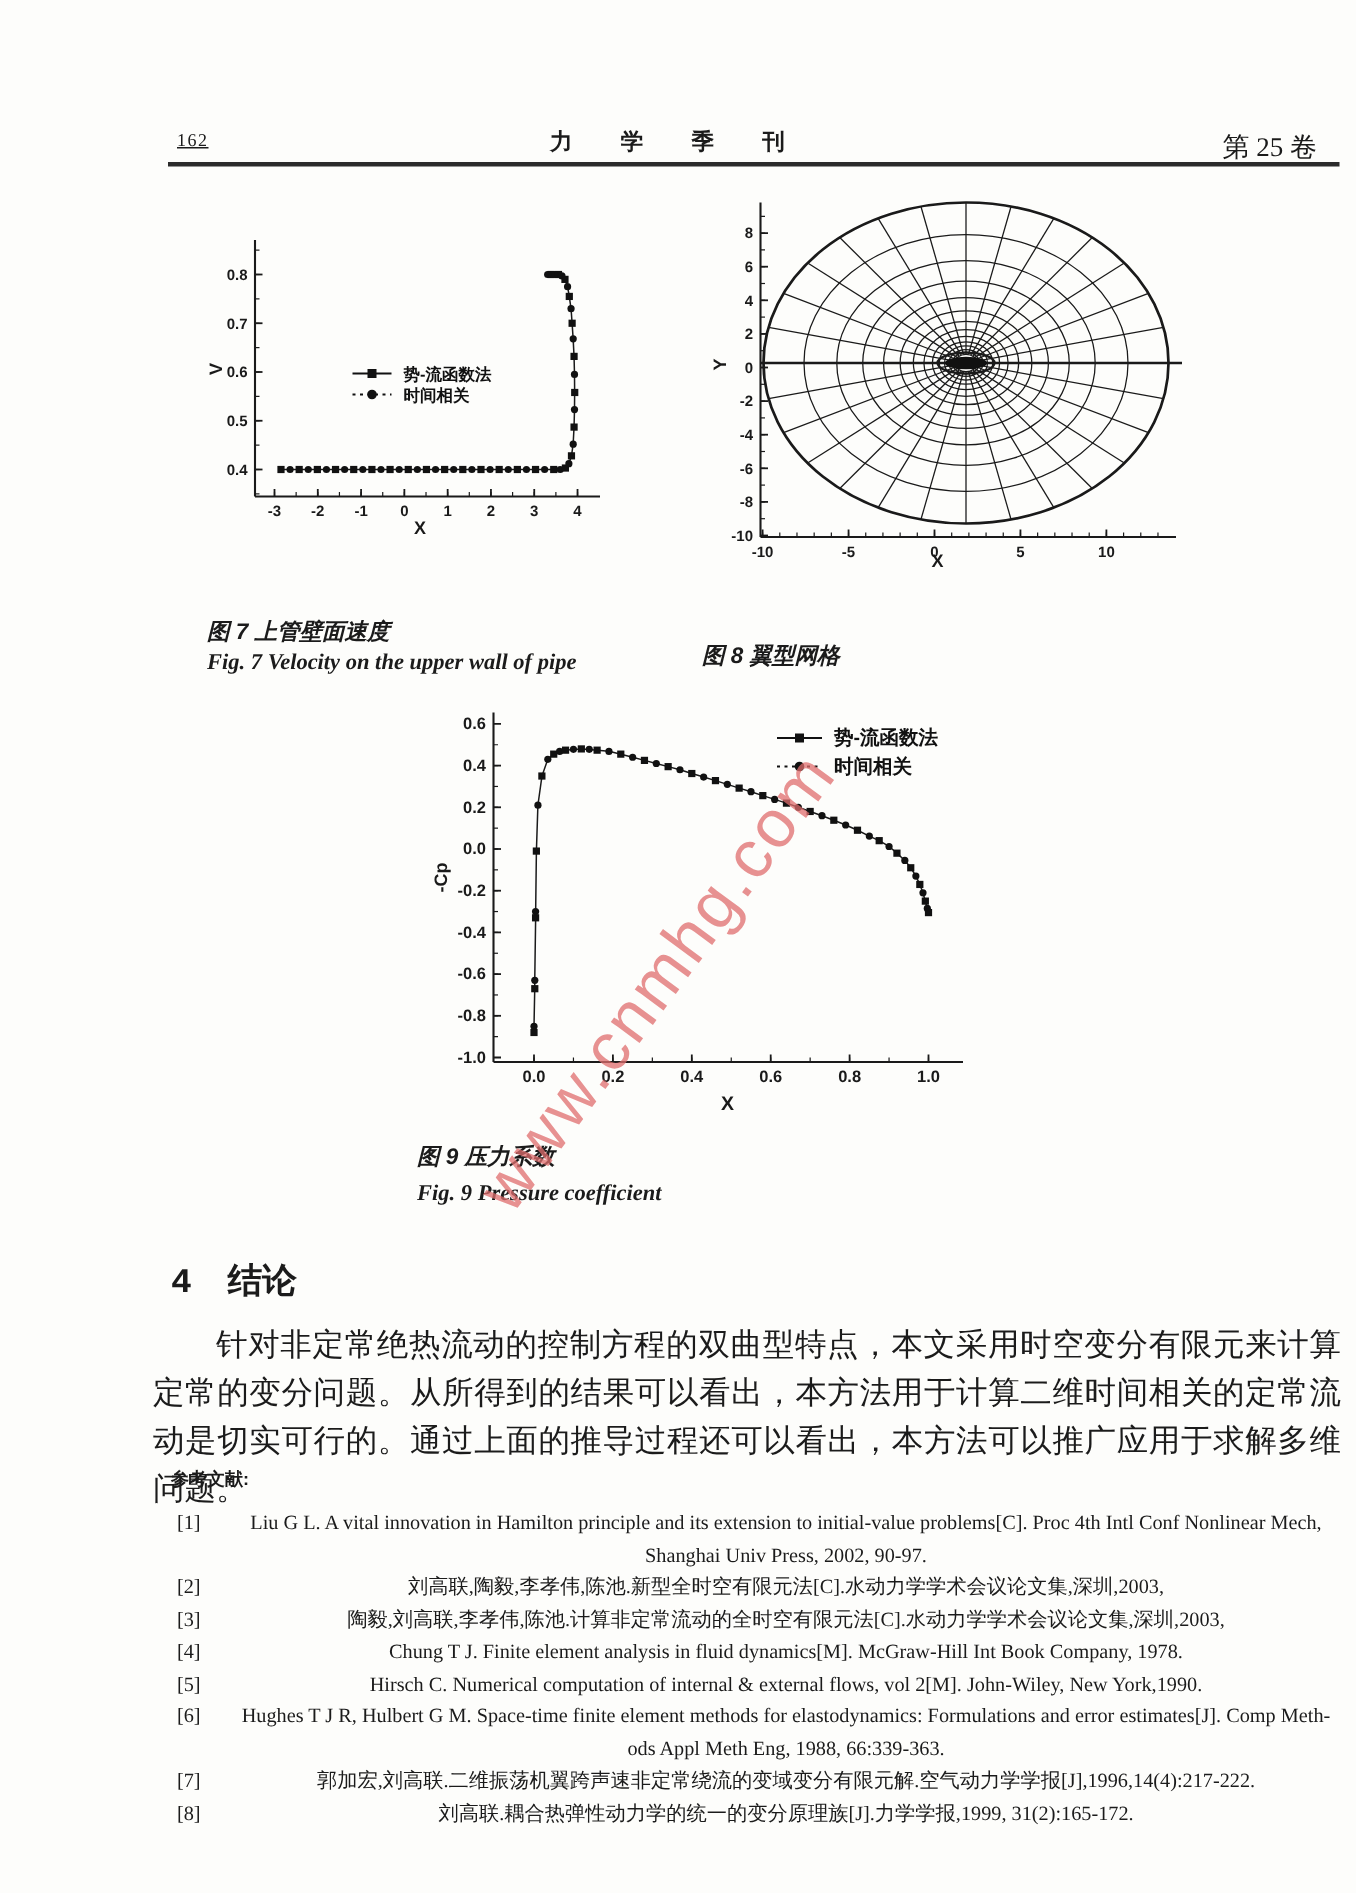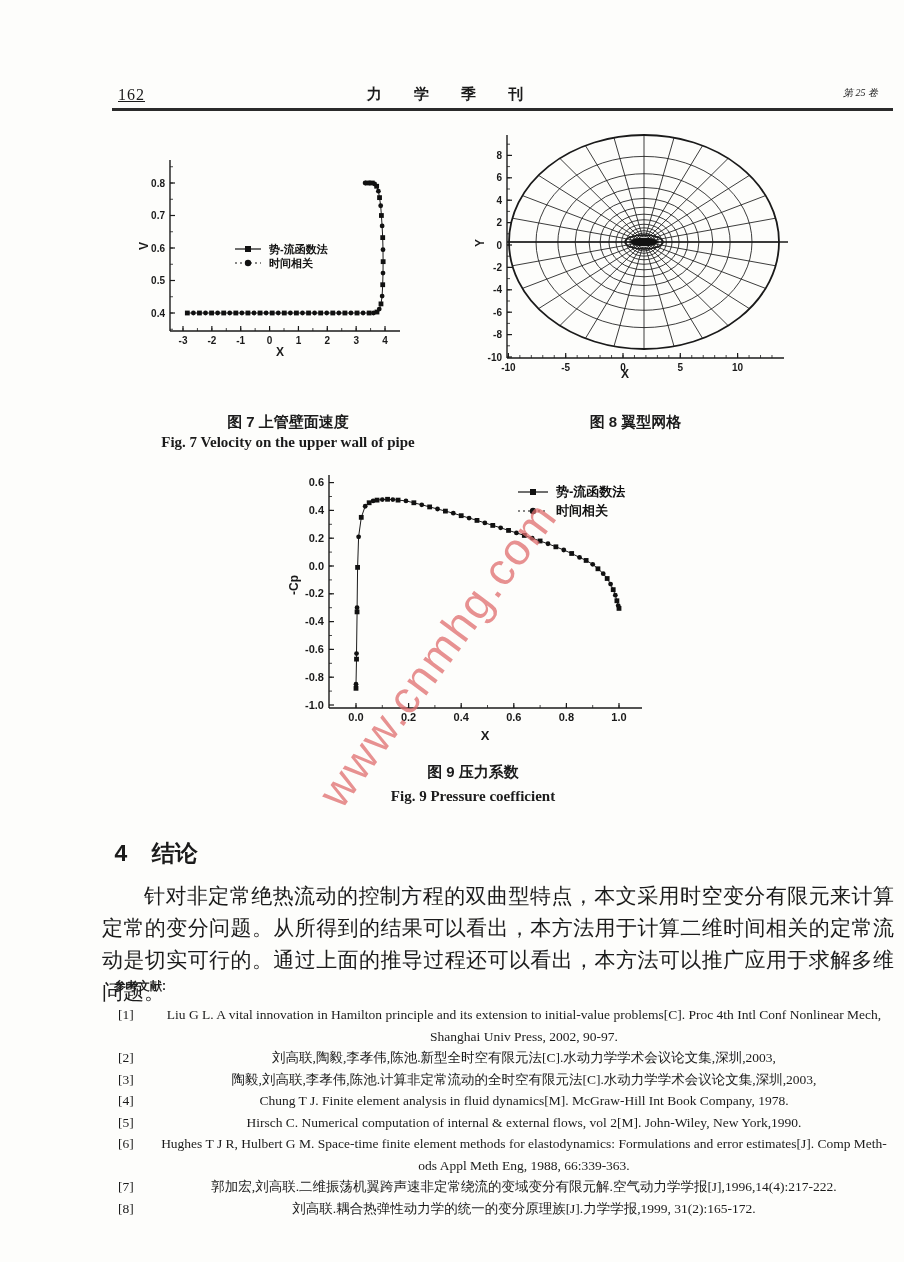--- a/index.html
+++ b/index.html
@@ -1,25 +1,25 @@
 <!DOCTYPE html>
 <html><head>
 <meta charset="utf-8">
 <style>
   html,body{margin:0;padding:0;background:#e8e8e4;}
   .page{position:relative;width:904px;height:1262px;background:#fdfdfb;margin:0 auto;
         font-family:"Liberation Serif",serif;color:#1b1b1b;overflow:hidden;}
-  .hdr-num{position:absolute;left:118px;top:86px;font-size:16px;letter-spacing:1px;text-decoration:underline;}
+  .hdr-num{position:absolute;left:118px;top:86px;font-size:12px;letter-spacing:1px;text-decoration:underline;}
   .hdr-journal{position:absolute;left:0;top:85px;width:100%;text-align:center;
         font-size:15px;font-weight:bold;letter-spacing:14px;font-family:"Liberation Sans",sans-serif;}
-  .hdr-vol{position:absolute;right:26px;top:86px;font-size:10px;font-style:italic;}
+  .hdr-vol{position:absolute;right:26px;top:86px;font-size:18px;}
   .hdr-rule{position:absolute;left:112px;top:108px;width:781px;height:3px;background:#2b2b2b;}
   .figbox{position:absolute;}
   svg text{font-family:"Liberation Sans",sans-serif;}
-  .cap{position:absolute;text-align:center;line-height:20px;}
+  .cap{position:absolute;text-align:left;line-height:20px;font-style:italic;}
   .cap .zh{font-family:"Liberation Sans",sans-serif;font-weight:bold;font-size:15px;}
   .cap .en{font-family:"Liberation Serif",serif;font-weight:bold;font-size:15px;}
   .sec-head{position:absolute;left:114px;top:838px;font-family:Liberation Mono, monospace;
         font-weight:bold;font-size:23px;}
   .sec-head .num{margin-right:24px;}
   .body-par{position:absolute;left:102px;top:880px;width:792px;font-size:21px;
         line-height:32px;text-align:justify;text-indent:2em;}
   .ref-head{position:absolute;left:114px;top:978px;font-family:"Liberation Sans",sans-serif;
         font-weight:bold;font-size:12px;}
   .refs{position:absolute;left:118px;top:1004px;width:778px;font-size:13.5px;line-height:21.5px;}
@@ -285,21 +285,21 @@
         <ellipse cx="176" cy="112" rx="14" ry="4.2" fill="#111"></ellipse>
         <ellipse cx="176" cy="112" rx="19" ry="7" fill="none" stroke="#1a1a1a" stroke-width="1.5"></ellipse>
       </svg>
   </div>
 
   <div class="cap" style="left:138px;top:412px;width:300px;">
     <div class="zh">图 7  上管壁面速度</div>
     <div class="en">Fig. 7  Velocity on the upper wall of pipe</div>
   </div>
 
-  <div class="cap" style="left:468px;top:412px;width:335px;">
+  <div class="cap" style="left:468px;top:428px;width:335px;">
     <div class="zh">图 8  翼型网格</div>
   </div>
 
   <div class="figbox" style="left:278px;top:463px;width:395px;height:290px;">
     <svg id="fig9-svg" width="395" height="290">
         <line x1="51" y1="12" x2="51" y2="245" stroke="#1a1a1a" stroke-width="1.4"></line>
         <line x1="51" y1="245" x2="364" y2="245" stroke="#1a1a1a" stroke-width="1.4"></line>
         <line x1="78" y1="245" x2="78" y2="240" stroke="#1a1a1a" stroke-width="1.2"></line>
         <text x="78" y="258" text-anchor="middle" font-size="11" font-weight="bold" fill="#1a1a1a">0.0</text>
         <line x1="130.6" y1="245" x2="130.6" y2="240" stroke="#1a1a1a" stroke-width="1.2"></line>

